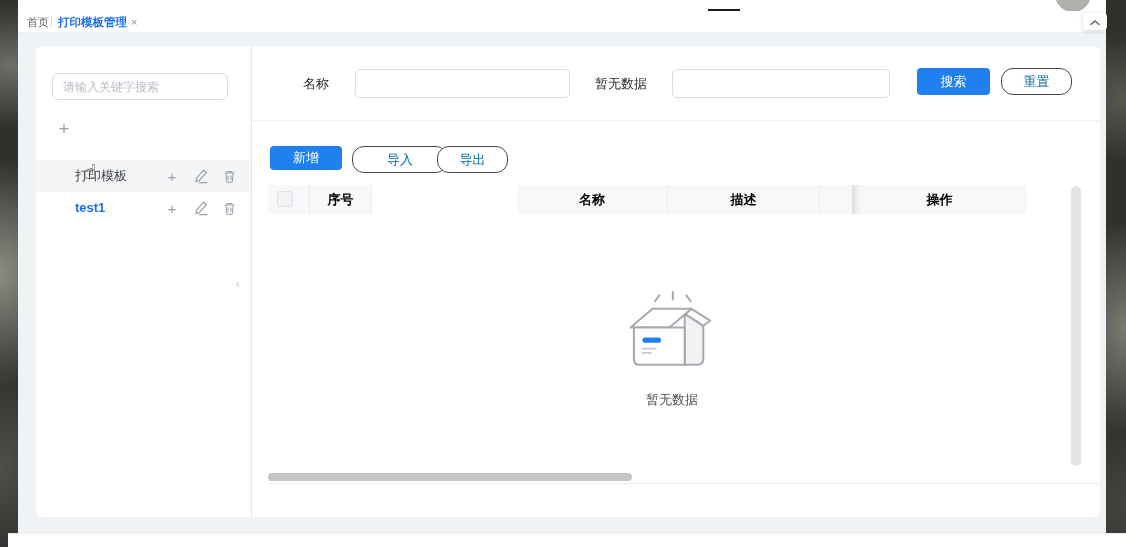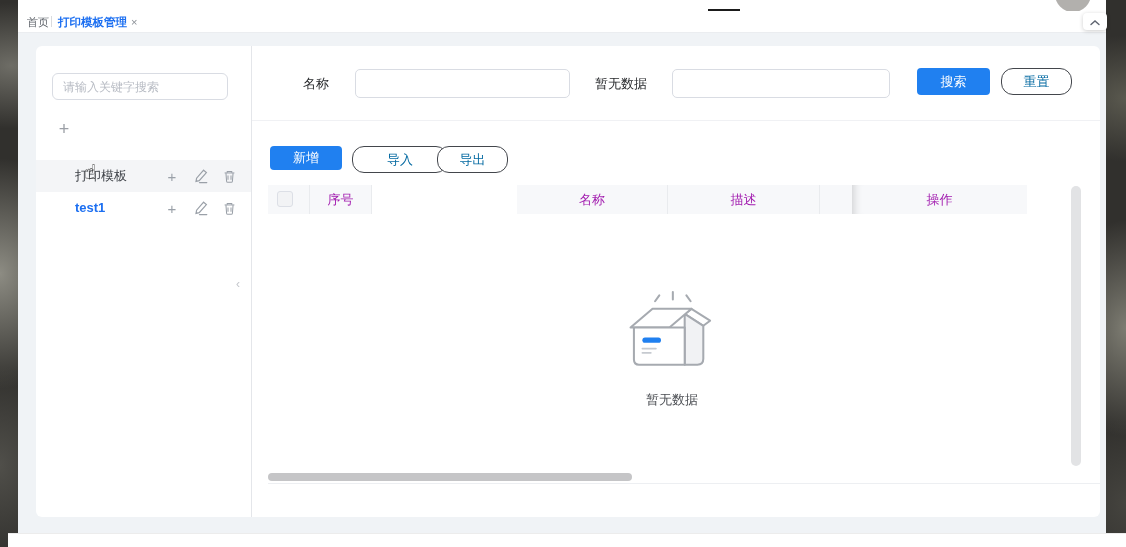--- a/index.html
+++ b/index.html
@@ -55,21 +55,21 @@
   .f-label{ top:69px; height:29px; line-height:29px; font-size:13px; color:#26282b; }
   .f-input{ top:69px; height:29px; border:1px solid #d9dce3; border-radius:5px; background:#fff; outline:none;
     font-size:12px; padding:0 10px; color:#333; }
   .btn{ display:flex; align-items:center; justify-content:center; font-size:13px; cursor:pointer; }
   .btn-primary{ background:#2080f0; color:#fff; border:none; border-radius:4px; }
   .btn-plain{ background:#fff; color:#0369a1; border:1px solid #43464c; border-radius:12px; }
   .filter-divider{ left:252px; top:120px; width:848px; height:1px; background:#f0f1f4; }
 
   
   .thead-cell{ top:185px; height:29px; background:#f7f8fa; display:flex; align-items:center; justify-content:center;
-    font-size:13px; font-weight:normal; color:#a21caf; }
+    font-size:13px; font-weight:bold; color:#000000; }
   .thead-cell.bordered{ border-right:1px solid #e9ebee; }
   .checkbox{ left:277px; top:191px; width:16px; height:16px; border:1px solid #dcdfe6; border-radius:3px; background:#f2f3f5; cursor:pointer; }
   .cell-scheme{ justify-content:flex-end; overflow:hidden; }
   .cell-ops{ box-shadow:inset 10px 0 8px -8px rgba(0,0,0,.16); }
   .v-scroll{ left:1071px; top:186px; width:10px; height:280px; background:#e2e3e5; border-radius:5px; cursor:pointer; }
   .h-scroll{ left:268px; top:473px; width:364px; height:8px; background:#c5c5c7; border-radius:4px; cursor:pointer; }
   .table-bottom{ left:268px; top:483px; width:832px; height:1px; background:#edeff2; }
 
   
   .empty-box{ left:628px; top:286px; }

